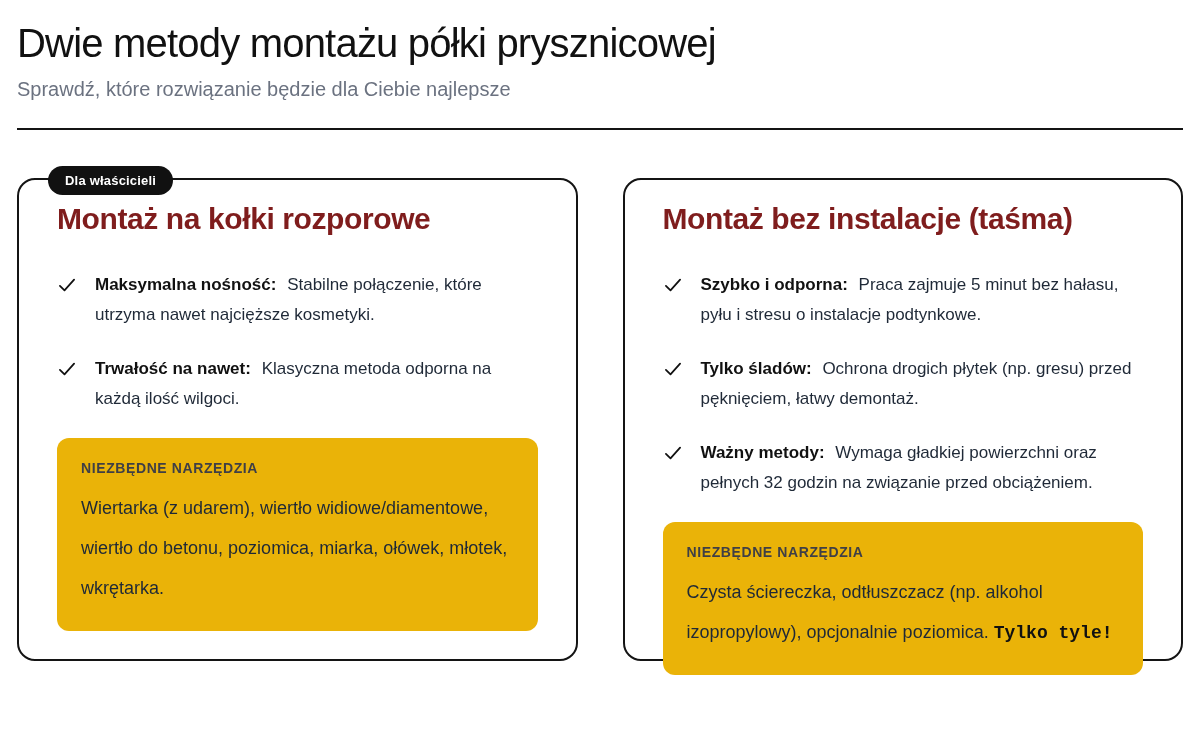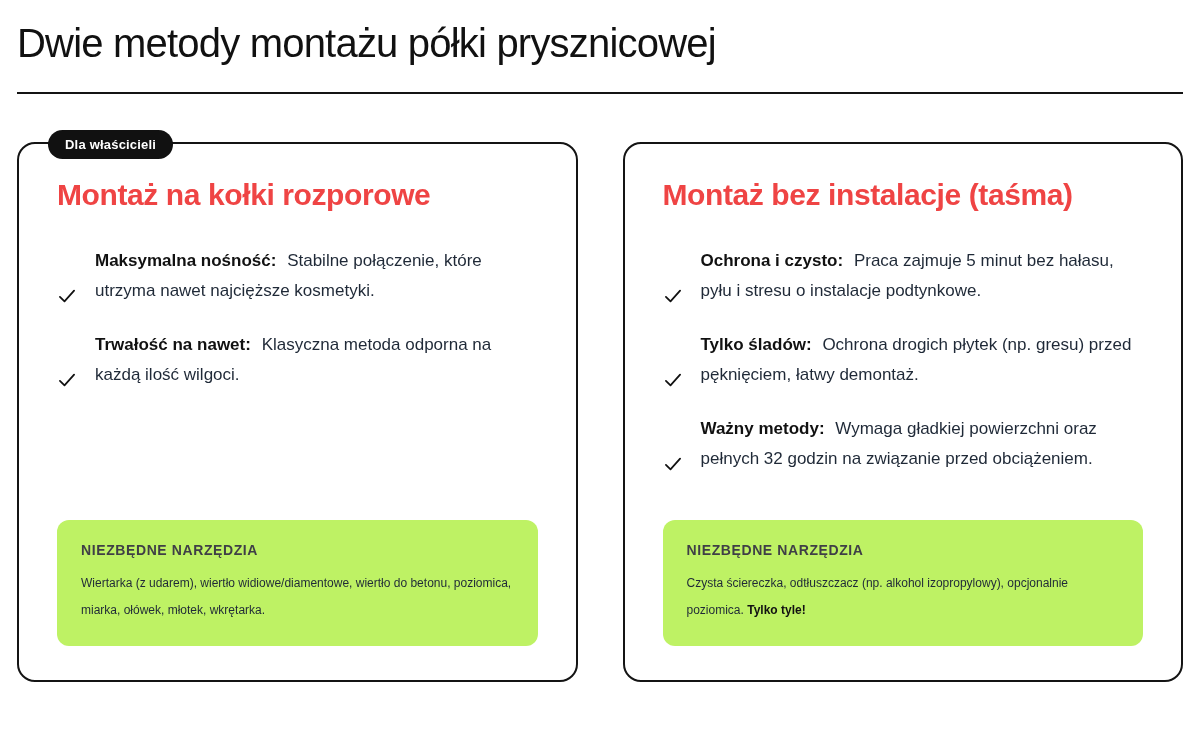--- a/index.html
+++ b/index.html
@@ -35,22 +35,22 @@
     margin-top: 48px;
     display: grid;
     grid-template-columns: 1fr 1fr;
     gap: 45px;
   }
 
   .card {
     position: relative;
     border: 2px solid #141414;
     border-radius: 18px;
-    height: 540px;
-    padding: 32px 38px 34px 38px;
+    height: 483px;
+    padding: 20px 38px 34px 38px;
     display: flex;
     flex-direction: column;
     background: #ffffff;
   }
   .badge {
     position: absolute;
     top: -14px;
     left: 29px;
     background: #111111;
     color: #ffffff;
@@ -59,29 +59,29 @@
     line-height: 1;
     padding: 8px 17px;
     border-radius: 999px;
     letter-spacing: 0.2px;
     white-space: nowrap;
   }
   .card-heading {
     font-size: 30px;
     font-weight: 700;
     letter-spacing: -0.4px;
-    color: #ef4444;
+    color: #7f1d1d;
     line-height: 1.25;
     margin-bottom: 32px;
   }
 
   .feature-list { list-style: none; }
   .feature-item {
     display: flex;
-    align-items: flex-end;
+    align-items: flex-start;
     margin-bottom: 24px;
   }
   .check-icon {
     flex: 0 0 auto;
     width: 20px;
     height: 20px;
     margin-top: 5px;
     margin-right: 18px;
   }
   .feature-text {
@@ -90,44 +90,45 @@
     color: #1f2937;
   }
   .feature-label {
     font-weight: 700;
     color: #111111;
     margin-right: 6px;
   }
 
   .tools-box {
     margin-top: auto;
-    background: #bef264;
+    background: #eab308;
     border-radius: 12px;
     padding: 22px 24px;
   }
   .tools-title {
     font-size: 14px;
     font-weight: 700;
     letter-spacing: 0.6px;
     color: #3f3f46;
     margin-bottom: 12px;
   }
   .tools-text {
-    font-size: 12px;
-    line-height: 27px;
+    font-size: 18px;
+    line-height: 40px;
     color: #1f2937;
   }
-  .tools-text .bold-suffix { font-weight: 700; color: #111111; }
+  .tools-text .bold-suffix { font-weight: 700; color: #111111; font-family: Liberation Mono, monospace; }
 </style>
 </head>
 <body>
 
 <div class="page">
 
   <h1 class="page-title">Dwie metody montażu półki prysznicowej</h1>
+  <p class="page-subtitle">Sprawdź, które rozwiązanie będzie dla Ciebie najlepsze</p>
   <hr class="divider">
 
   <div class="cards">
 
     <section class="card">
       <span class="badge">Dla właścicieli</span>
       <h2 class="card-heading">Montaż na kołki rozporowe</h2>
 
       <ul class="feature-list">
         <li class="feature-item">
@@ -161,21 +162,21 @@
 
     <section class="card">
       <h2 class="card-heading">Montaż bez instalacje (taśma)</h2>
 
       <ul class="feature-list">
         <li class="feature-item">
           <svg class="check-icon" viewBox="0 0 24 24" aria-hidden="true">
             <path d="M3.5 13 L9 18.5 L20.5 5.5" fill="none" stroke="#111111" stroke-width="2.1" stroke-linecap="round" stroke-linejoin="round"></path>
           </svg>
           <p class="feature-text">
-            <span class="feature-label">Ochrona i czysto:</span>
+            <span class="feature-label">Szybko i odporna:</span>
             <span>Praca zajmuje 5 minut bez hałasu, pyłu i stresu o instalacje podtynkowe.</span>
           </p>
         </li>
         <li class="feature-item">
           <svg class="check-icon" viewBox="0 0 24 24" aria-hidden="true">
             <path d="M3.5 13 L9 18.5 L20.5 5.5" fill="none" stroke="#111111" stroke-width="2.1" stroke-linecap="round" stroke-linejoin="round"></path>
           </svg>
           <p class="feature-text">
             <span class="feature-label">Tylko śladów:</span>
             <span>Ochrona drogich płytek (np. gresu) przed pęknięciem, łatwy demontaż.</span>

